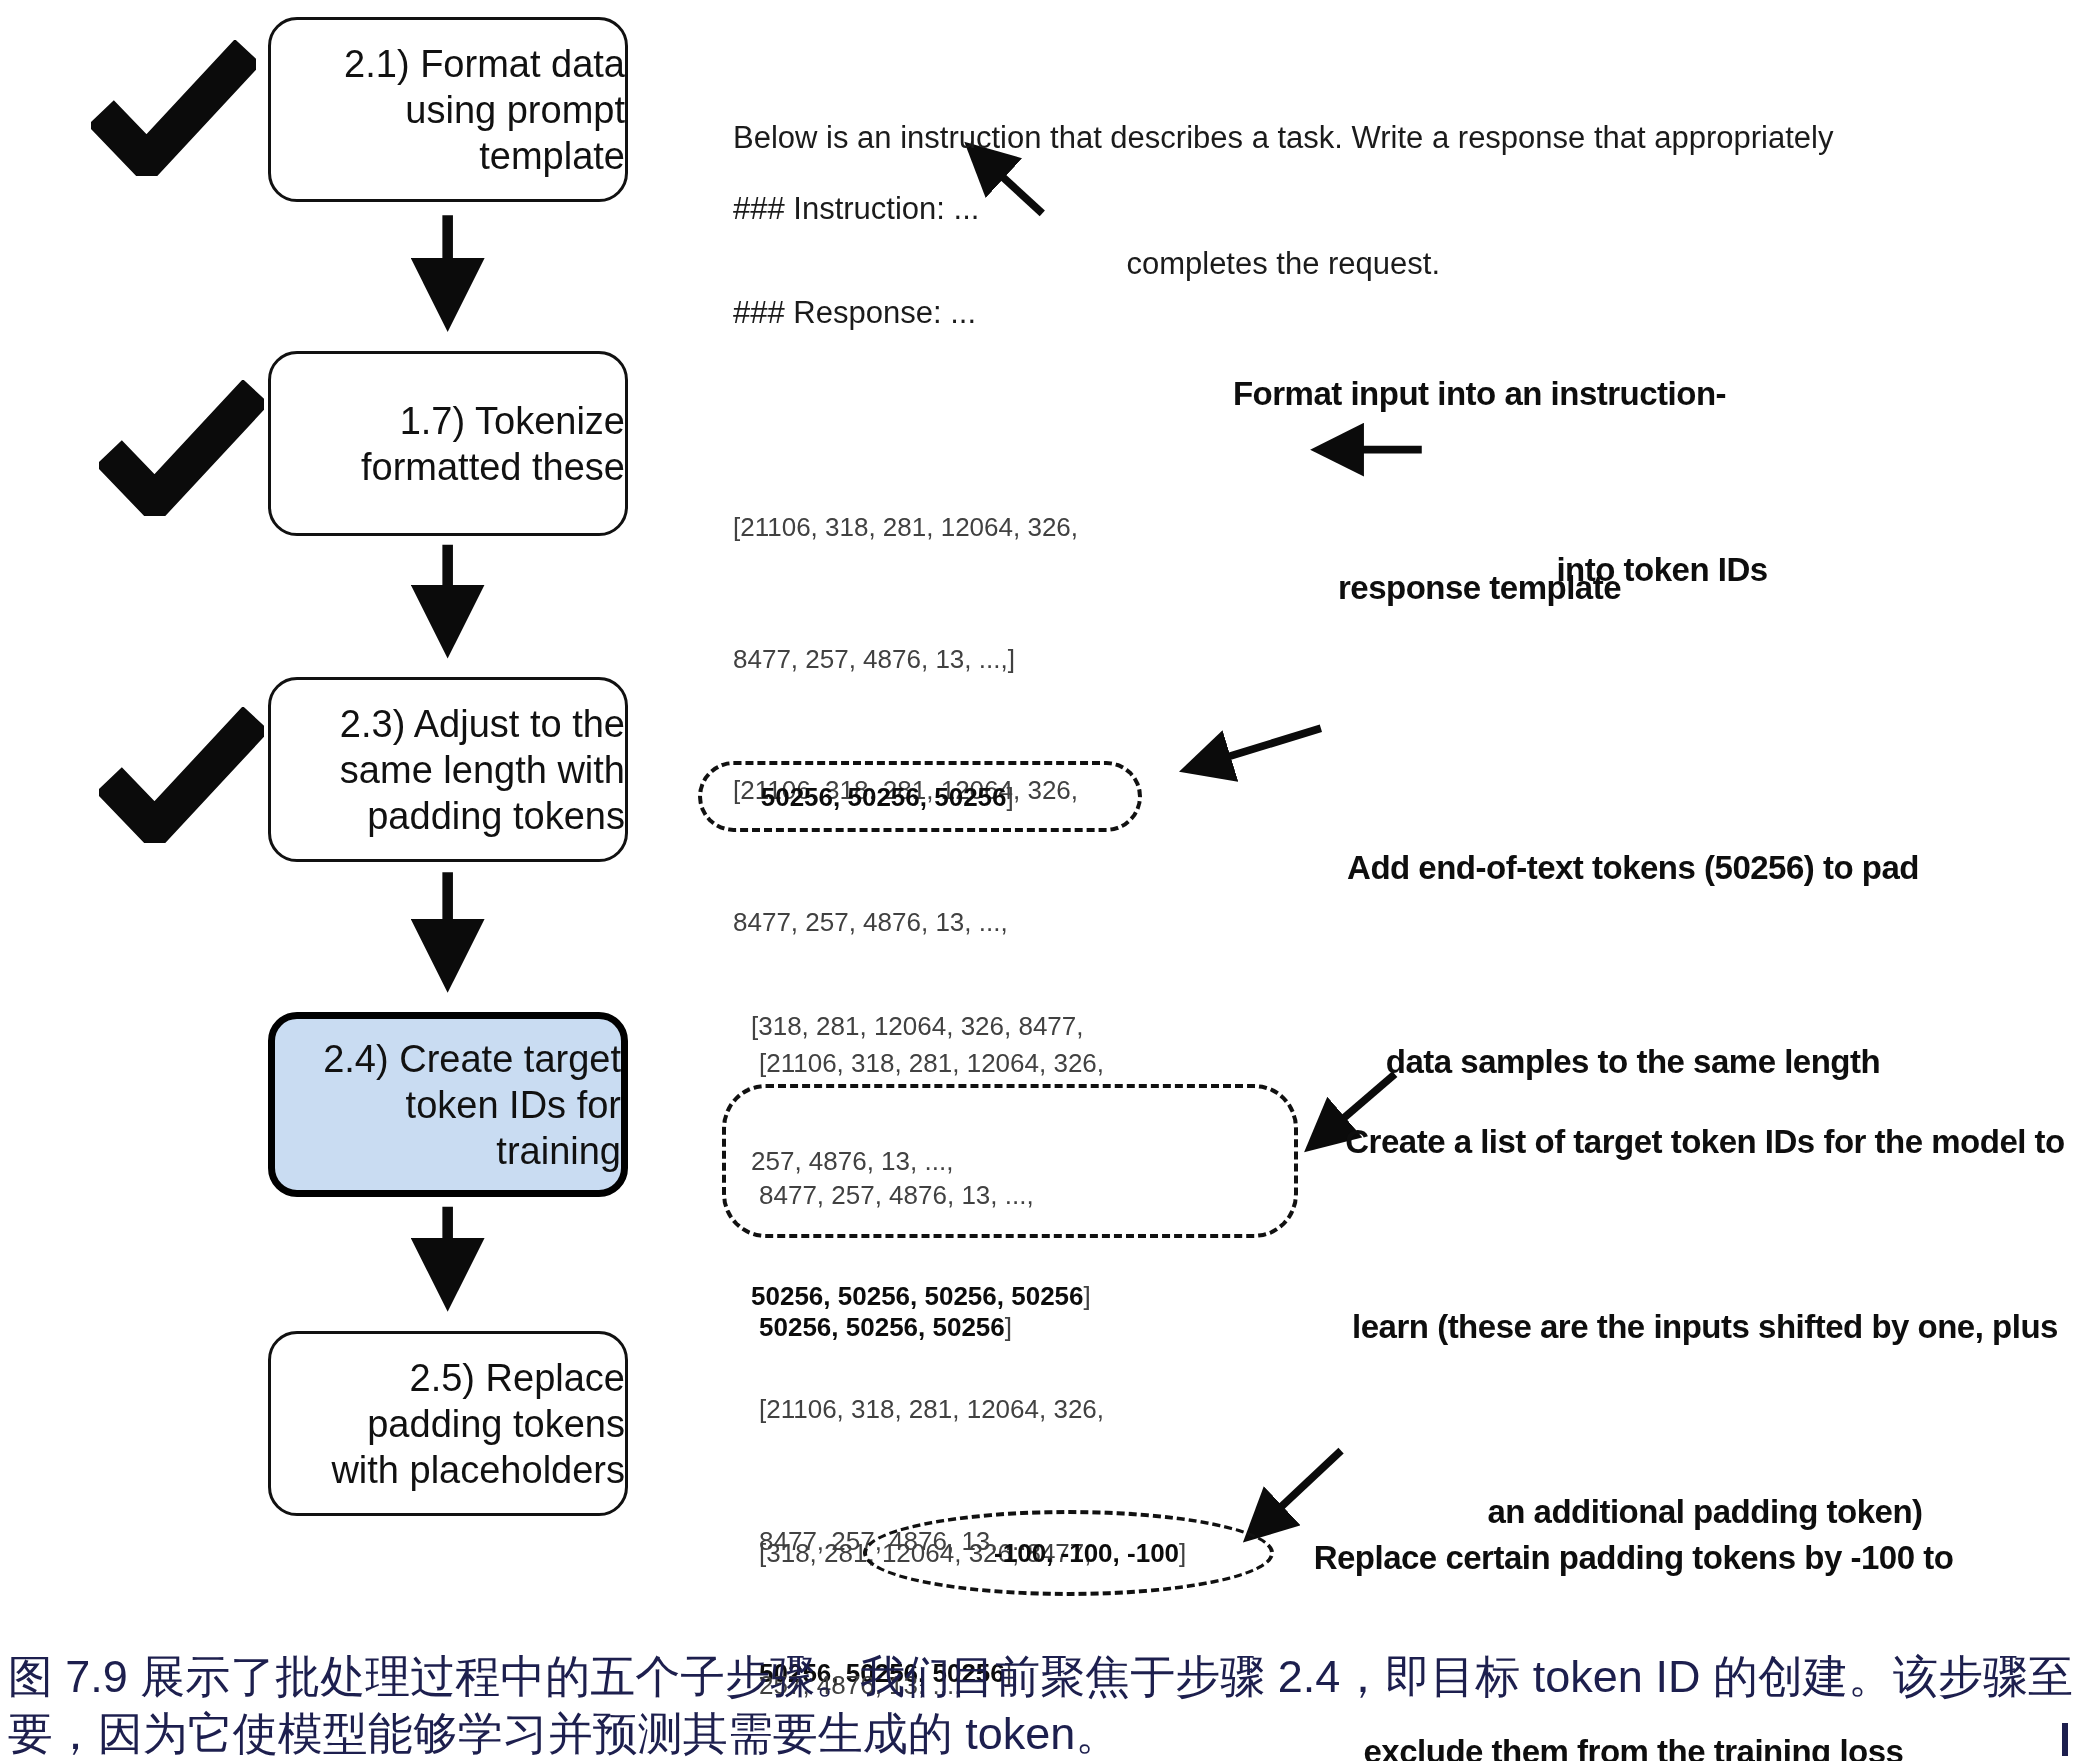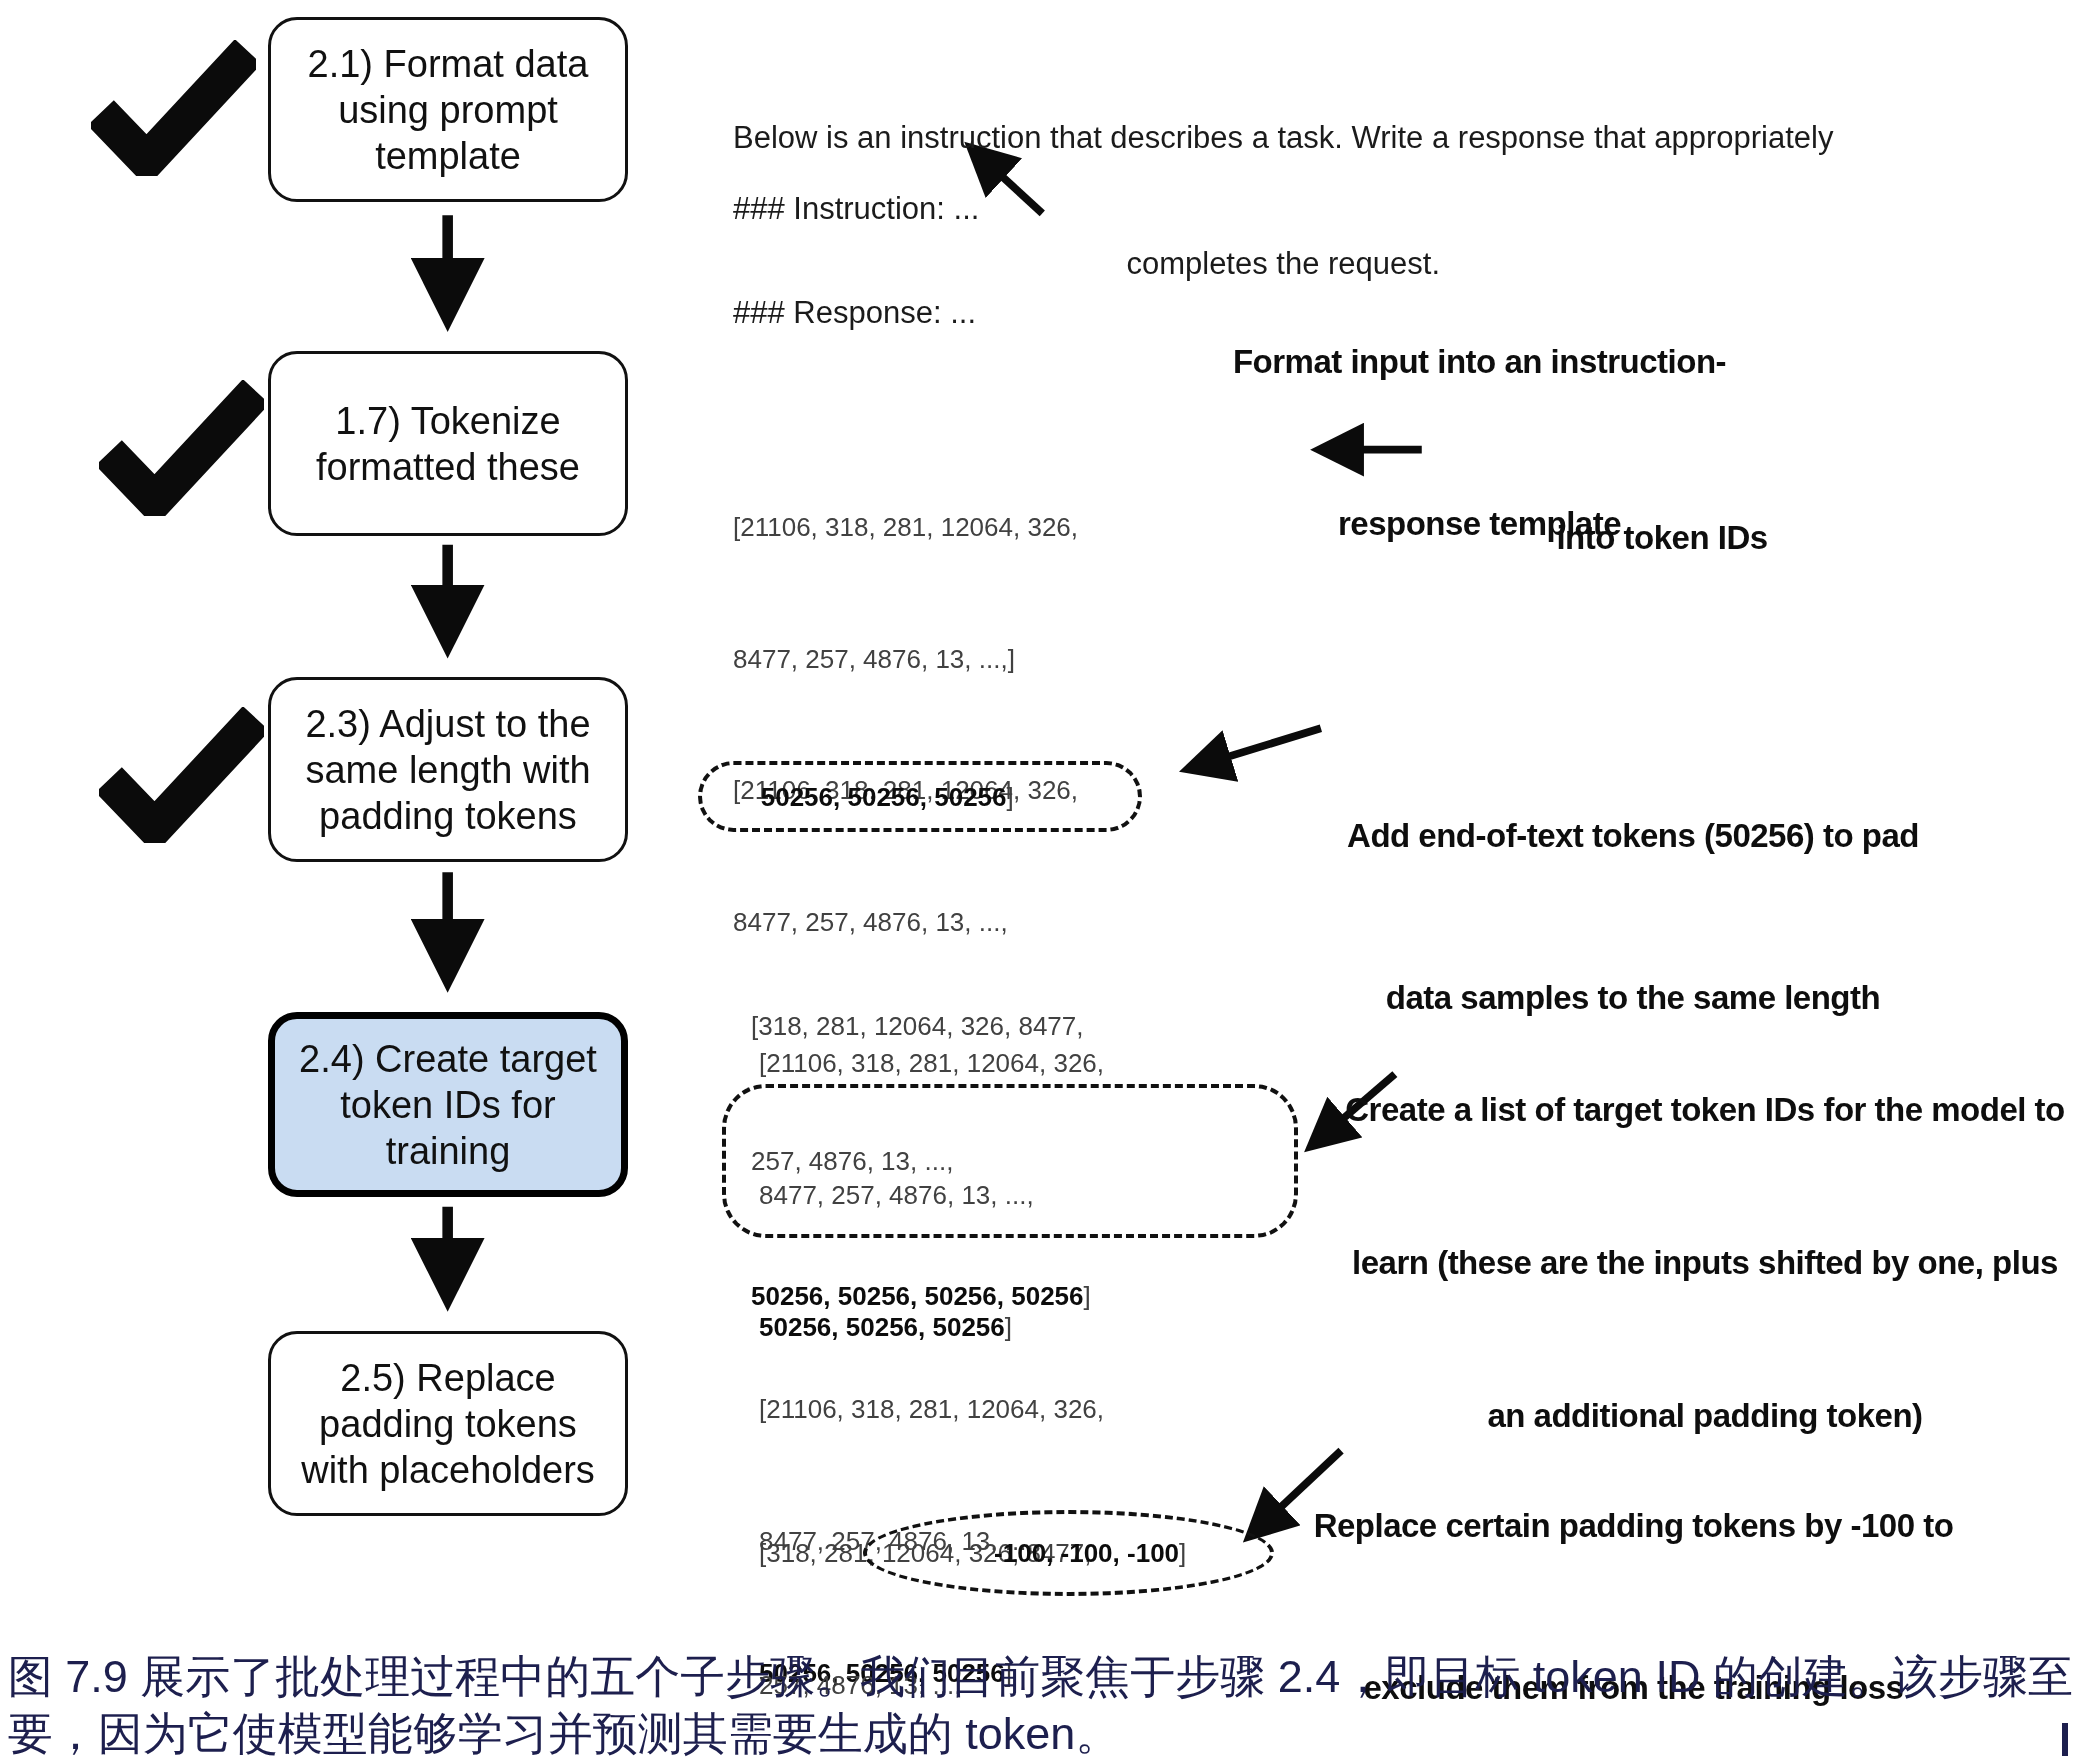--- a/index.html
+++ b/index.html
@@ -6,39 +6,39 @@
   html,body{margin:0;padding:0;background:#ffffff;}
   #page{
     position:relative;width:2075px;height:1762px;background:#ffffff;overflow:hidden;
     font-family:"Liberation Sans",sans-serif;color:#111;
   }
   .abs{position:absolute;}
   
   .step-box{
     position:absolute;left:268px;width:360px;height:185px;
     border:3.8px solid #111;border-radius:29px;background:#fff;
-    display:flex;flex-direction:column;align-items:center;justify-content:center;
+    display:flex;flex-direction:column;align-items:flex-end;justify-content:center;
     font-size:38px;line-height:46px;text-align:center;color:#111;
     box-sizing:border-box;
   }
   .step-box.highlight{border:7.7px solid #000;background:#c9dcf2;}
   
   .mono{
     font-family:Liberation Sans, sans-serif;
     font-size:26px;line-height:44px;color:#414141;white-space:pre;
   }
   .mono .b{font-weight:700;color:#0c0c0c;}
   
   .prompt{font-size:31px;line-height:42px;color:#1b1b1b;white-space:pre;text-align:center;}
   
   .anno{
     position:absolute;text-align:center;font-weight:700;color:#0e0e0e;
     font-size:33px;line-height:54px;letter-spacing:-0.5px;white-space:pre;
   }
-  .anno div{white-space:pre;}
+  .anno div{white-space:pre;margin-top:32px;}
   
   .dashed-box{
     position:absolute;border:4.8px dashed #111;border-radius:37px;background:transparent;
     box-sizing:border-box;display:flex;flex-direction:column;justify-content:center;
   }
   .dashed-oval{
     position:absolute;border:4.8px dashed #111;border-radius:50%;background:transparent;
     box-sizing:border-box;display:flex;align-items:center;justify-content:center;
   }
   

